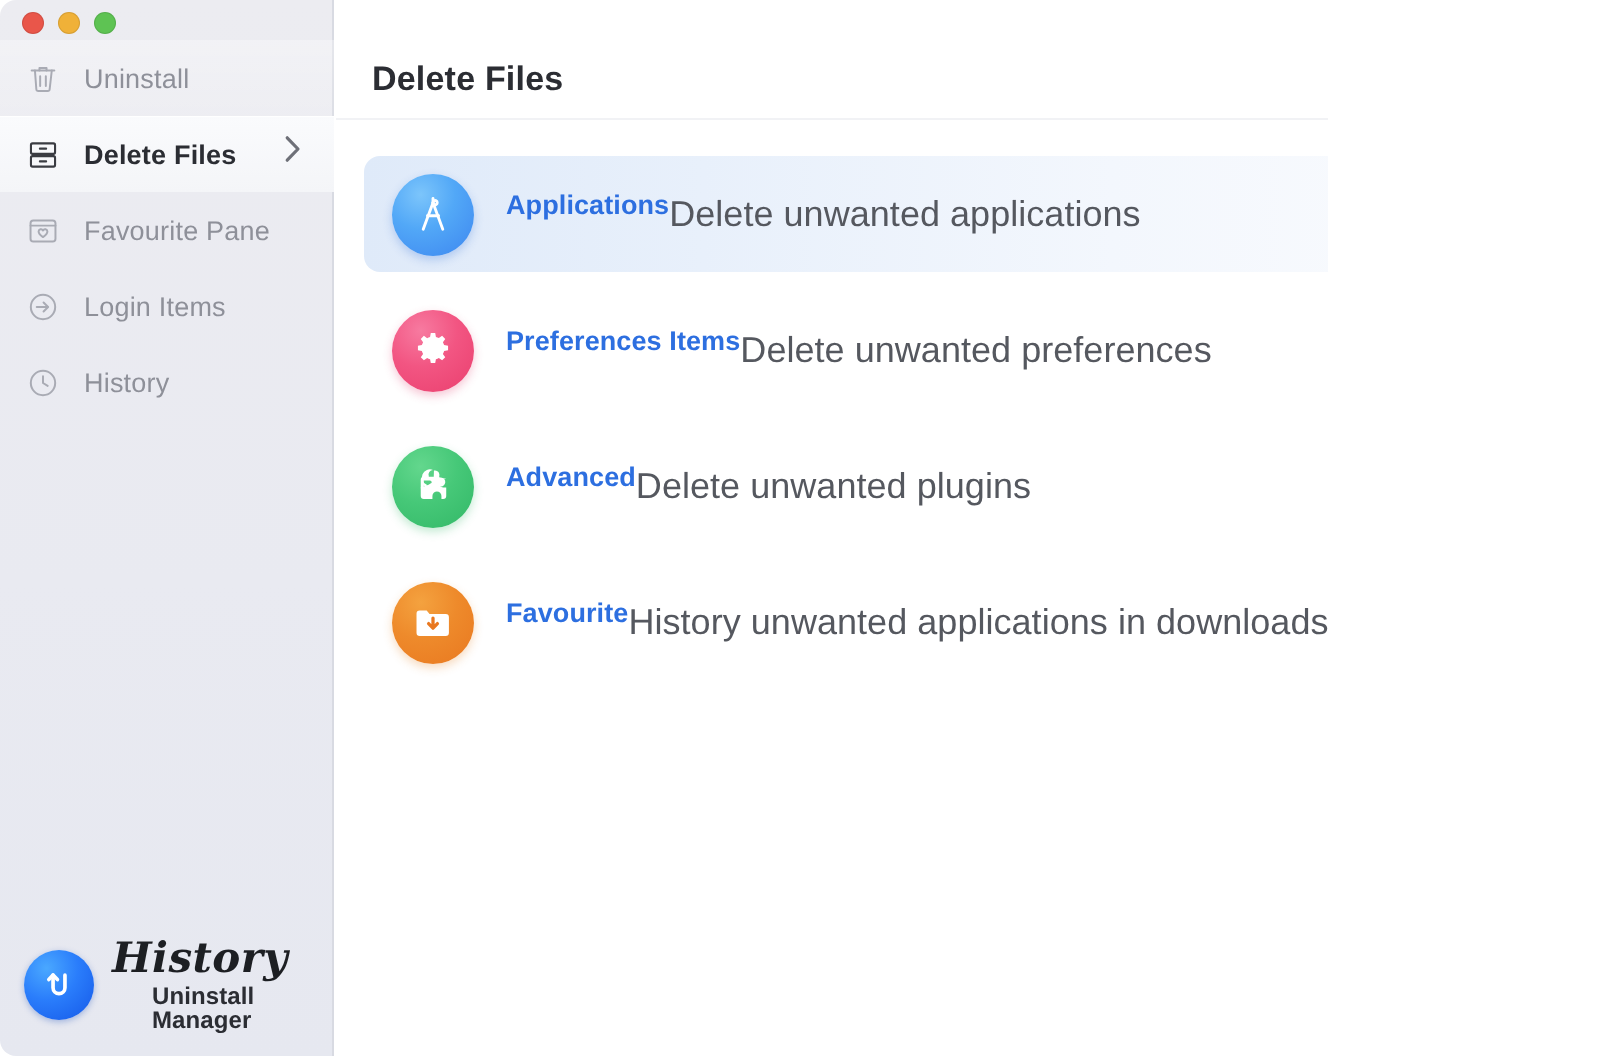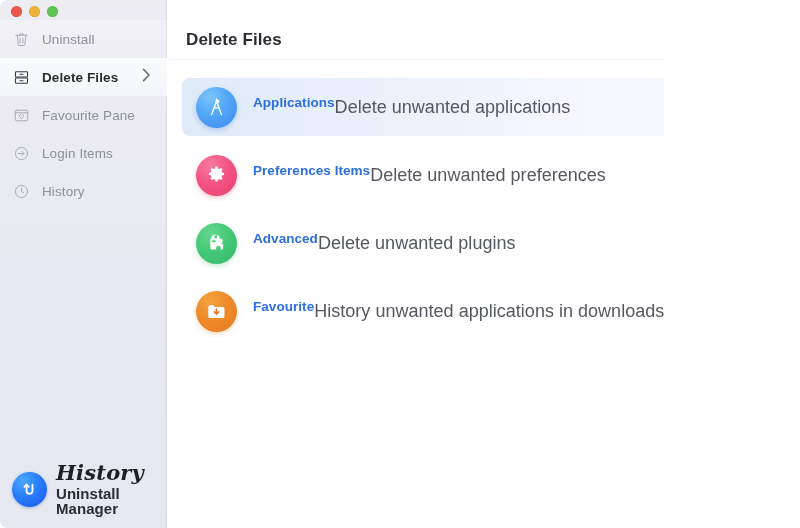--- a/index.html
+++ b/index.html
@@ -130,23 +130,24 @@
     font-size: 21px;
     color: #1d1f23;
     letter-spacing: .2px;
     display: block;
   }
   .logo-sub {
     display: block;
     margin-top: 3px;
     font-family: "Liberation Sans", sans-serif;
     font-weight: 700;
-    font-size: 15px;
+    font-size: 12px;
     color: #2b2d33;
     letter-spacing: .05px;
+    margin-left: 20px;
   }
 
   
   #main {
     position: absolute;
     left: 168px; top: 0;
     width: 632px;
     height: 528px;
     background: #ffffff;
     box-sizing: border-box;

